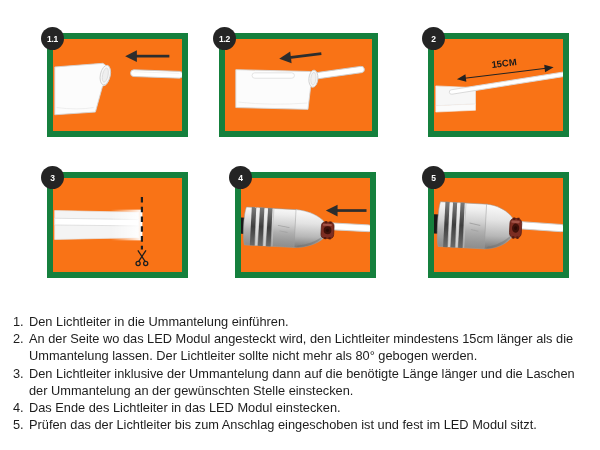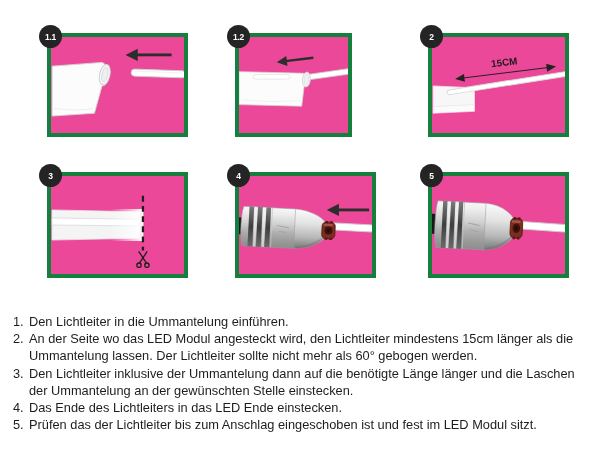--- a/index.html
+++ b/index.html
@@ -1,24 +1,24 @@
 <!DOCTYPE html>
 <html><head>
 <meta charset="utf-8">
 <style>
   html,body{margin:0;padding:0}
   body{
     width:600px;height:450px;background:#ffffff;position:relative;overflow:hidden;
     font-family:"Liberation Sans",sans-serif;
   }
   .panel{
-    position:absolute;border:4px solid #15803d;background:#ec4899;box-sizing:border-box;text-decoration:underline;
+    position:absolute;border:6px solid #15803d;background:#f97316;box-sizing:border-box;text-decoration:underline;
   }
   #p11{left:47px;top:33px;width:141px;height:104px}
-  #p12{left:235px;top:33px;width:117px;height:104px}
+  #p12{left:219px;top:33px;width:159px;height:104px}
   #p2 {left:428px;top:33px;width:141px;height:104px}
   #p3 {left:47px;top:172px;width:141px;height:106px}
   #p4 {left:235px;top:172px;width:141px;height:106px}
   #p5 {left:428px;top:172px;width:141px;height:106px}
   .panel > svg{position:absolute;left:0;top:0;width:100%;height:100%;display:block}
   .badge{
     position:absolute;left:-12px;top:-12px;width:23px;height:23px;border-radius:50%;
     background:#242424;color:#fff;display:flex;align-items:center;justify-content:center;
     font-size:8.5px;font-weight:bold;letter-spacing:-0.2px;z-index:2;
   }
@@ -184,27 +184,27 @@
   </svg>
 </div>
 
 <div class="instructions">
   <div class="instr">
     <span class="num">1.</span>
     <span class="txt">Den Lichtleiter in die Ummantelung einführen.</span>
   </div>
   <div class="instr">
     <span class="num">2.</span>
-    <span class="txt">An der Seite wo das LED Modul angesteckt wird, den Lichtleiter mindestens 15cm länger als die Ummantelung lassen. Der Lichtleiter sollte nicht mehr als 60° gebogen werden.</span>
+    <span class="txt">An der Seite wo das LED Modul angesteckt wird, den Lichtleiter mindestens 15cm länger als die Ummantelung lassen. Der Lichtleiter sollte nicht mehr als 80° gebogen werden.</span>
   </div>
   <div class="instr">
     <span class="num">3.</span>
     <span class="txt">Den Lichtleiter inklusive der Ummantelung dann auf die benötigte Länge länger und die Laschen der Ummantelung an der gewünschten Stelle einstecken.</span>
   </div>
   <div class="instr">
     <span class="num">4.</span>
-    <span class="txt">Das Ende des Lichtleiters in das LED Ende einstecken.</span>
+    <span class="txt">Das Ende des Lichtleiter in das LED Modul einstecken.</span>
   </div>
   <div class="instr">
     <span class="num">5.</span>
     <span class="txt">Prüfen das der Lichtleiter bis zum Anschlag eingeschoben ist und fest im LED Modul sitzt.</span>
   </div>
 </div>
 
 </body></html>

